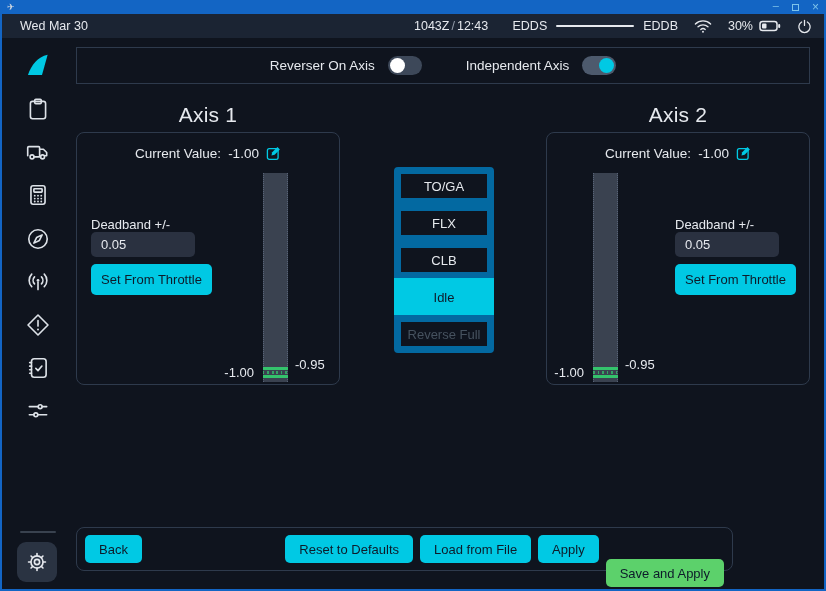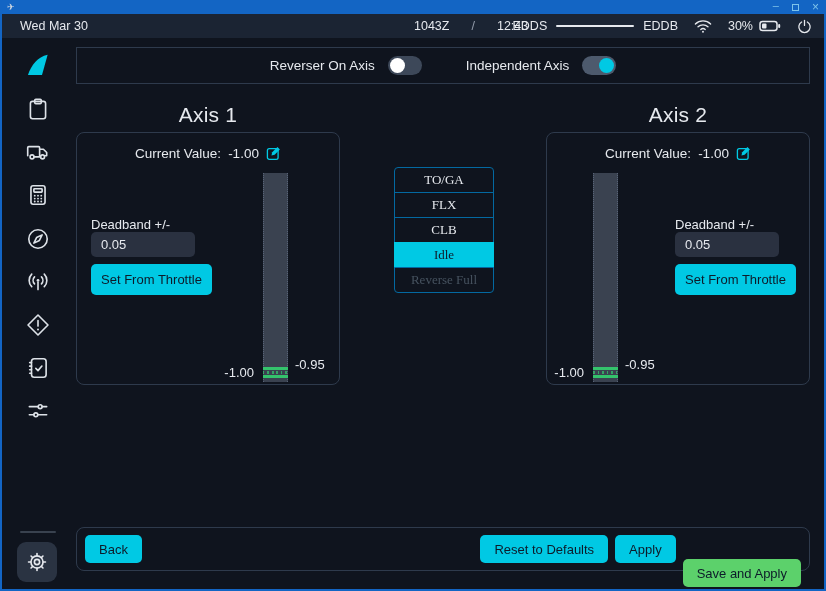--- a/index.html
+++ b/index.html
@@ -14,21 +14,21 @@
     display:flex;align-items:center;padding:0 7px;box-sizing:border-box;}
   .tb-icon{font-size:9px;line-height:1;color:#d4dae2;}
   .tb-controls{margin-left:auto;display:flex;gap:13px;align-items:center;color:#7ec3ea;}
   .tb-min{font-size:11px;line-height:1;margin-top:-3px;}
   .tb-max{width:7px;height:7px;border:1.3px solid #7ec3ea;box-sizing:border-box;display:inline-block;}
   .tb-close{font-size:12px;line-height:1;margin-top:-1px;}
 
   
   .statusbar{position:absolute;top:14px;left:0;width:100%;height:24px;background:#1b2433;font-size:12.5px;}
   .sb-date{position:absolute;left:20px;top:0;height:100%;display:flex;align-items:center;}
-  .sb-clock{position:absolute;left:414px;top:0;height:100%;display:flex;align-items:center;gap:22px;}
+  .sb-clock{position:absolute;left:414px;top:0;height:100%;display:flex;align-items:center;gap:2px;}
   .sb-sep{color:#939cab;}
   .sb-right{position:absolute;right:13px;top:0;height:100%;display:flex;align-items:center;gap:15px;}
   .flight{display:flex;align-items:center;gap:9px;}
   .fline{width:78px;height:2px;background:#e6e9ee;border-radius:1px;}
   .batt{display:flex;align-items:center;gap:6px;}
   .icon-svg{display:block;}
 
   
   .side-item{position:absolute;left:24px;width:27px;height:27px;display:flex;align-items:center;justify-content:center;}
   .side-divider{position:absolute;left:20px;top:531px;width:36px;height:2px;background:#39424f;border-radius:1px;}
@@ -65,30 +65,30 @@
   .c1 .db-label{left:14px;} .c2 .db-label{left:128px;}
   .db-input{position:absolute;top:99px;width:104px;height:25px;background:#2a3140;border:none;border-radius:5px;
     color:#e6e9ee;font-size:13px;padding:0 10px;box-sizing:border-box;font-family:inherit;outline:none;}
   .c1 .db-input{left:14px;} .c2 .db-input{left:128px;}
   .sft-btn{position:absolute;top:131px;width:121px;height:31px;background:#00c9e4;border:none;border-radius:5px;
     color:#0d1b2a;font-size:13px;font-family:inherit;cursor:pointer;}
   .c1 .sft-btn{left:14px;} .c2 .sft-btn{left:128px;}
 
   
   .detents{position:absolute;left:394px;top:167px;width:100px;}
-  .detent{height:26px;margin-top:-1px;border:1px solid #0369a1;box-sizing:border-box;width:100%;
+  .detent{height:38px;margin-top:-1px;border:7px solid #0369a1;box-sizing:border-box;width:100%;
     display:flex;align-items:center;justify-content:center;font-size:13px;background:transparent;color:#e6e9ee;
-    font-family:Liberation Serif, serif;cursor:pointer;}
+    font-family:Liberation Sans, sans-serif;cursor:pointer;}
   .detent:first-child{margin-top:0;border-radius:4px 4px 0 0;}
   .detent:last-child{border-radius:0 0 4px 4px;}
   .detent.selected{background:#00c9e4;color:#0d1b2a;border-color:#00c9e4;}
   .detent.disabled{color:#46525f;}
 
   
-  .footer{position:absolute;left:76px;top:527px;width:734px;height:44px;border:1px solid #2e3a4c;border-radius:8px;
+  .footer{position:absolute;left:76px;top:527px;width:657px;height:44px;border:1px solid #2e3a4c;border-radius:8px;
     box-sizing:border-box;display:flex;align-items:center;padding:0 8px;gap:7px;}
   .btn{height:28px;padding:0 14px;border:none;border-radius:5px;background:#00c9e4;color:#0d1b2a;
     font-size:13px;font-family:inherit;cursor:pointer;}
   .btn.green{background:#5cd16b;margin-top:48px;}
   .spacer{flex:1;}
 </style>
 </head>
 <body>
 
 <div class="window">
@@ -287,17 +287,18 @@
     <span class="bar-label high-label">-0.95</span>
     <span class="db-label">Deadband +/-</span>
     <input class="db-input" value="0.05" style="">
     <button class="sft-btn">Set From Throttle</button>
   </div>
 
   <div class="footer">
     <button class="btn">Back</button>
     <span class="spacer"></span>
     <button class="btn">Reset to Defaults</button>
+    <button class="btn">Load from File</button>
     <button class="btn">Apply</button>
     <button class="btn green">Save and Apply</button>
   </div>
 
 </div>
 
 </body></html>

